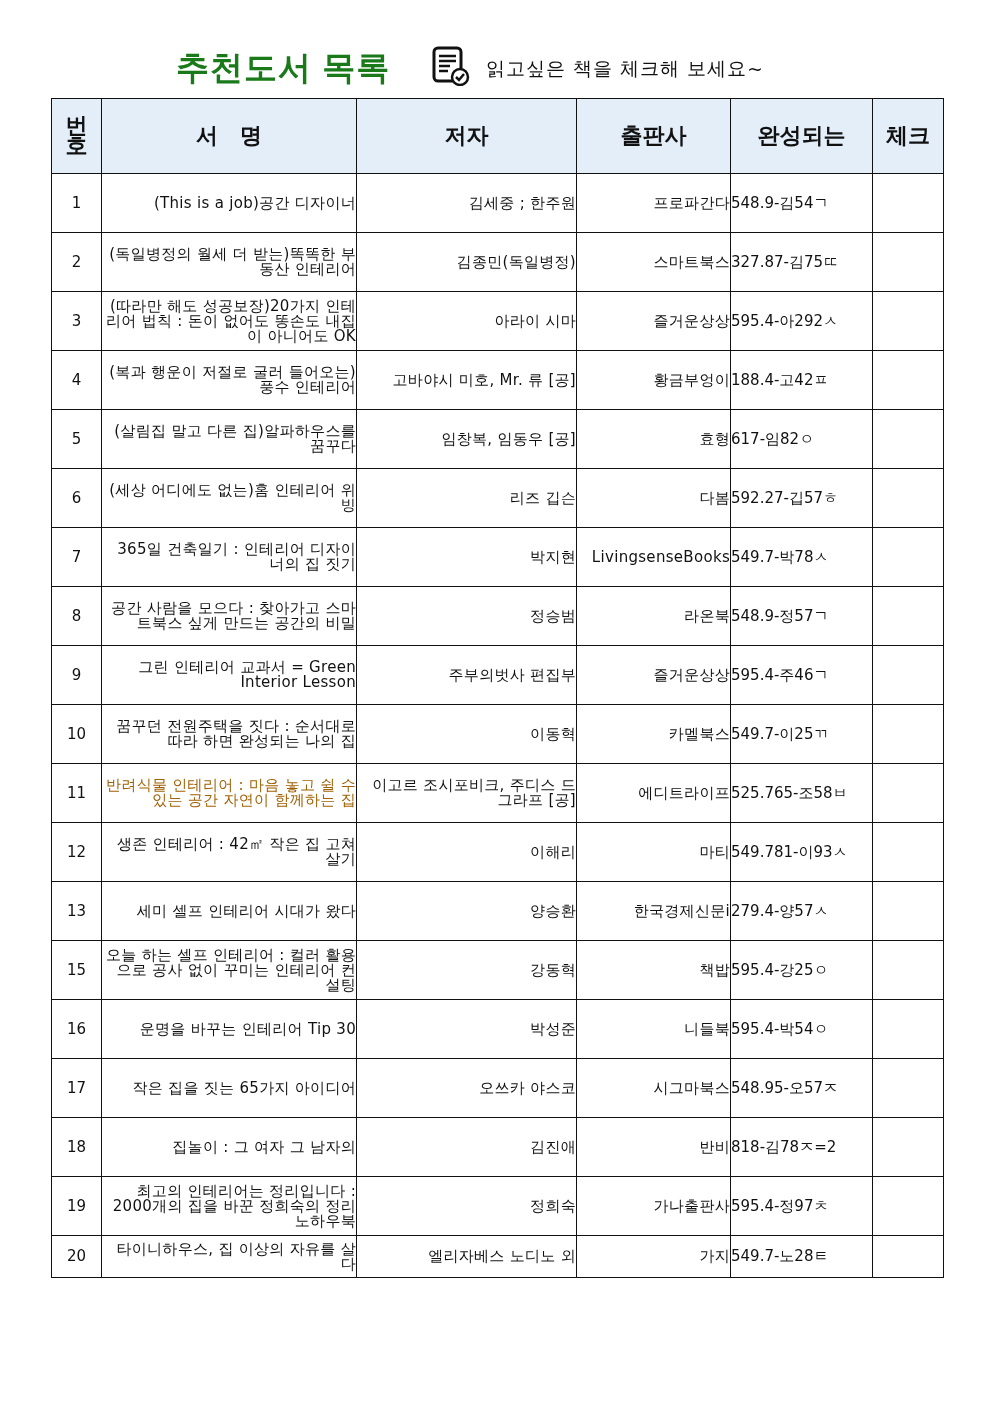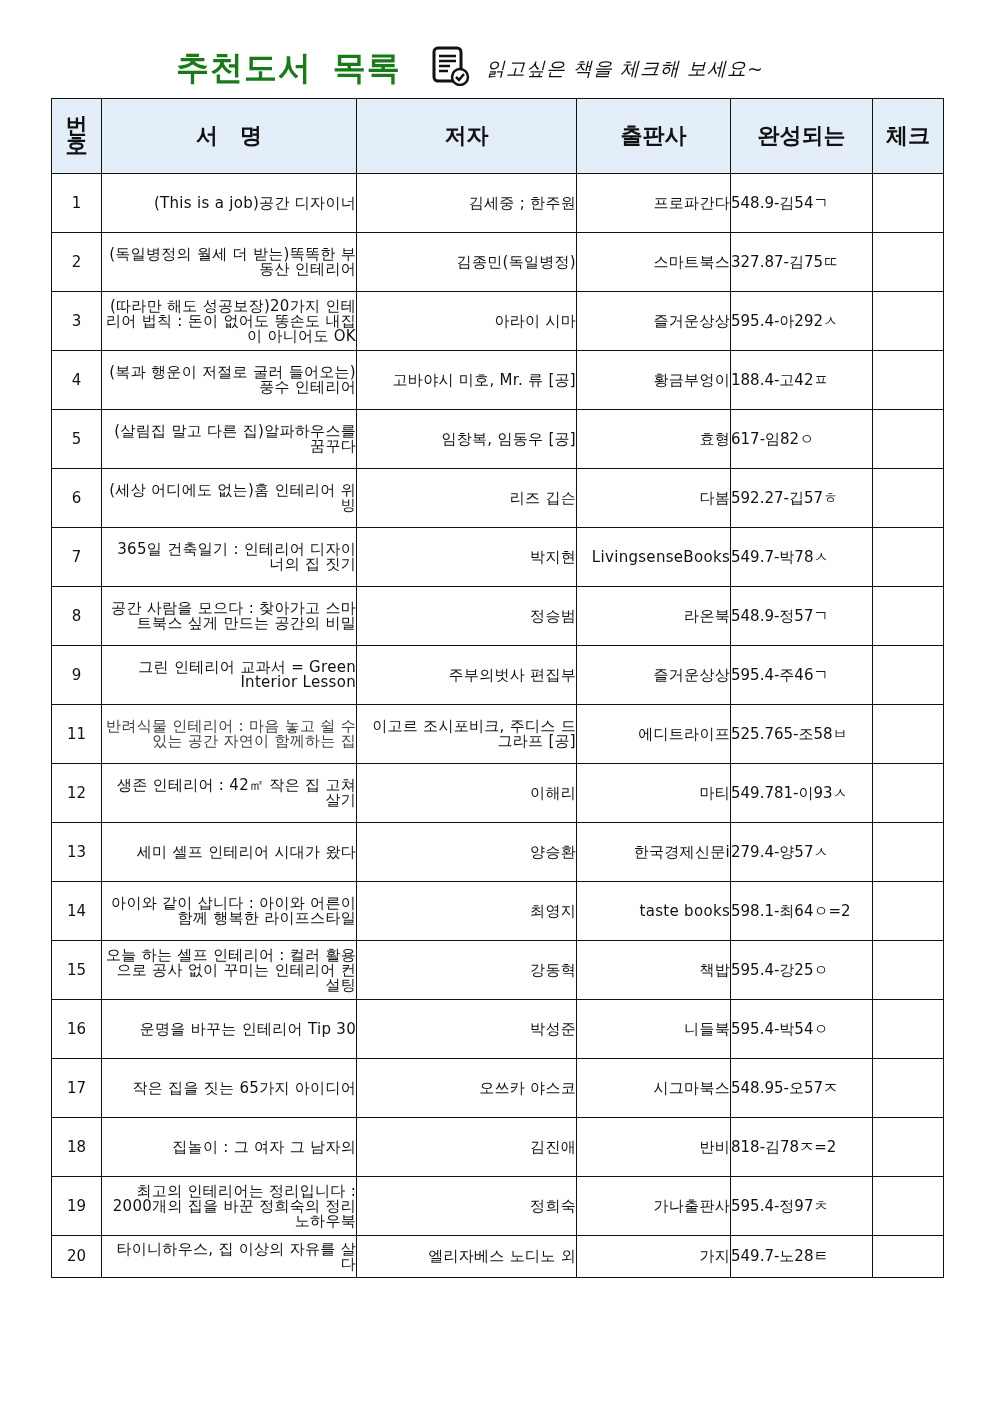--- a/index.html
+++ b/index.html
@@ -1,31 +1,31 @@
 <!DOCTYPE html>
 <html><head>
 <meta charset="utf-8">
 <style>
   html, body { margin:0; padding:0; background:#ffffff; }
   body { width:992px; height:1403px; position:relative; font-family:"DejaVu Sans", sans-serif; color:#111; overflow:hidden; }
   .title-bar { position:absolute; left:0; top:40px; width:992px; height:58px; }
-  .title-main { position:absolute; left:176px; top:6px; font-family:Liberation Mono, monospace; font-weight:bold; font-size:33px; color:#1a7a1a; letter-spacing:1px; white-space:nowrap; }
+  .title-main { position:absolute; left:176px; top:6px; font-family:Liberation Sans, sans-serif; font-weight:bold; font-size:33px; color:#1a7a1a; letter-spacing:1px; white-space:nowrap; }
   .title-icon { position:absolute; left:432px; top:6px; width:38px; height:40px; }
-  .title-sub { position:absolute; left:486px; top:16px; font-family:"DejaVu Serif", serif; font-style:italic; font-size:19px; color:#111; white-space:nowrap; letter-spacing:1px; }
+  .title-sub { position:absolute; left:486px; top:16px; font-family:"DejaVu Serif", serif; font-size:19px; color:#111; white-space:nowrap; letter-spacing:1px; }
   table.books { position:absolute; left:51px; top:98px; width:892px; border-collapse:collapse; table-layout:fixed; }
   table.books th, table.books td { border:1.5px solid #111; padding:0; }
   table.books th { background:#e3eef9; height:74px; font-weight:bold; font-size:22px; text-align:center; vertical-align:middle; color:#111; }
   th.col-no-h { font-size:20px; line-height:20px; }
   th.col-no-h span { display:block; }
   table.books td { height:58px; vertical-align:middle; font-size:15px; line-height:15px; }
   tr.last td { height:41px; }
   td.num { text-align:center; font-size:21px; }
   td.txt { padding-left:9px; padding-right:4px; letter-spacing:0.3px;text-align:right; }
   td.call { padding-left:9px; }
-  td.title-cell.muted { color:#404040; }
+  td.title-cell.muted { color:#a16207; }
   td.check { }
 </style>
 </head>
 <body>
 
 <div class="title-bar">
   <div class="title-main">추천도서 목록</div>
   <svg class="title-icon" viewBox="0 0 38 40">
     <rect x="2" y="2" width="27" height="33" rx="4" ry="4" fill="none" stroke="#111" stroke-width="3"></rect>
     <line x1="7" y1="10" x2="24" y2="10" stroke="#111" stroke-width="2.5"></line>
@@ -127,20 +127,28 @@
       </tr>
       <tr>
         <td class="num">9</td>
         <td class="txt title-cell">그린 인테리어 교과서 = Green Interior Lesson</td>
         <td class="txt">주부의벗사 편집부</td>
         <td class="txt">즐거운상상</td>
         <td class="call">595.4-주46ㄱ</td>
         <td class="check"></td>
       </tr>
       <tr>
+        <td class="num">10</td>
+        <td class="txt title-cell">꿈꾸던 전원주택을 짓다 : 순서대로 따라 하면 완성되는 나의 집</td>
+        <td class="txt">이동혁</td>
+        <td class="txt">카멜북스</td>
+        <td class="call">549.7-이25ㄲ</td>
+        <td class="check"></td>
+      </tr>
+      <tr>
         <td class="num">11</td>
         <td class="txt title-cell muted">반려식물 인테리어 : 마음 놓고 쉴 수 있는 공간 자연이 함께하는 집</td>
         <td class="txt">이고르 조시포비크, 주디스 드 그라프 [공]</td>
         <td class="txt">에디트라이프</td>
         <td class="call">525.765-조58ㅂ</td>
         <td class="check"></td>
       </tr>
       <tr>
         <td class="num">12</td>
         <td class="txt title-cell">생존 인테리어 : 42㎡ 작은 집 고쳐 살기</td>
@@ -148,28 +156,20 @@
         <td class="txt">마티</td>
         <td class="call">549.781-이93ㅅ</td>
         <td class="check"></td>
       </tr>
       <tr>
         <td class="num">13</td>
         <td class="txt title-cell">세미 셀프 인테리어 시대가 왔다</td>
         <td class="txt">양승환</td>
         <td class="txt">한국경제신문i</td>
         <td class="call">279.4-양57ㅅ</td>
-        <td class="check"></td>
-      </tr>
-      <tr>
-        <td class="num">14</td>
-        <td class="txt title-cell">아이와 같이 삽니다 : 아이와 어른이 함께 행복한 라이프스타일</td>
-        <td class="txt">최영지</td>
-        <td class="txt">taste books</td>
-        <td class="call">598.1-최64ㅇ=2</td>
         <td class="check"></td>
       </tr>
       <tr>
         <td class="num">15</td>
         <td class="txt title-cell">오늘 하는 셀프 인테리어 : 컬러 활용으로 공사 없이 꾸미는 인테리어 컨설팅</td>
         <td class="txt">강동혁</td>
         <td class="txt">책밥</td>
         <td class="call">595.4-강25ㅇ</td>
         <td class="check"></td>
       </tr>

